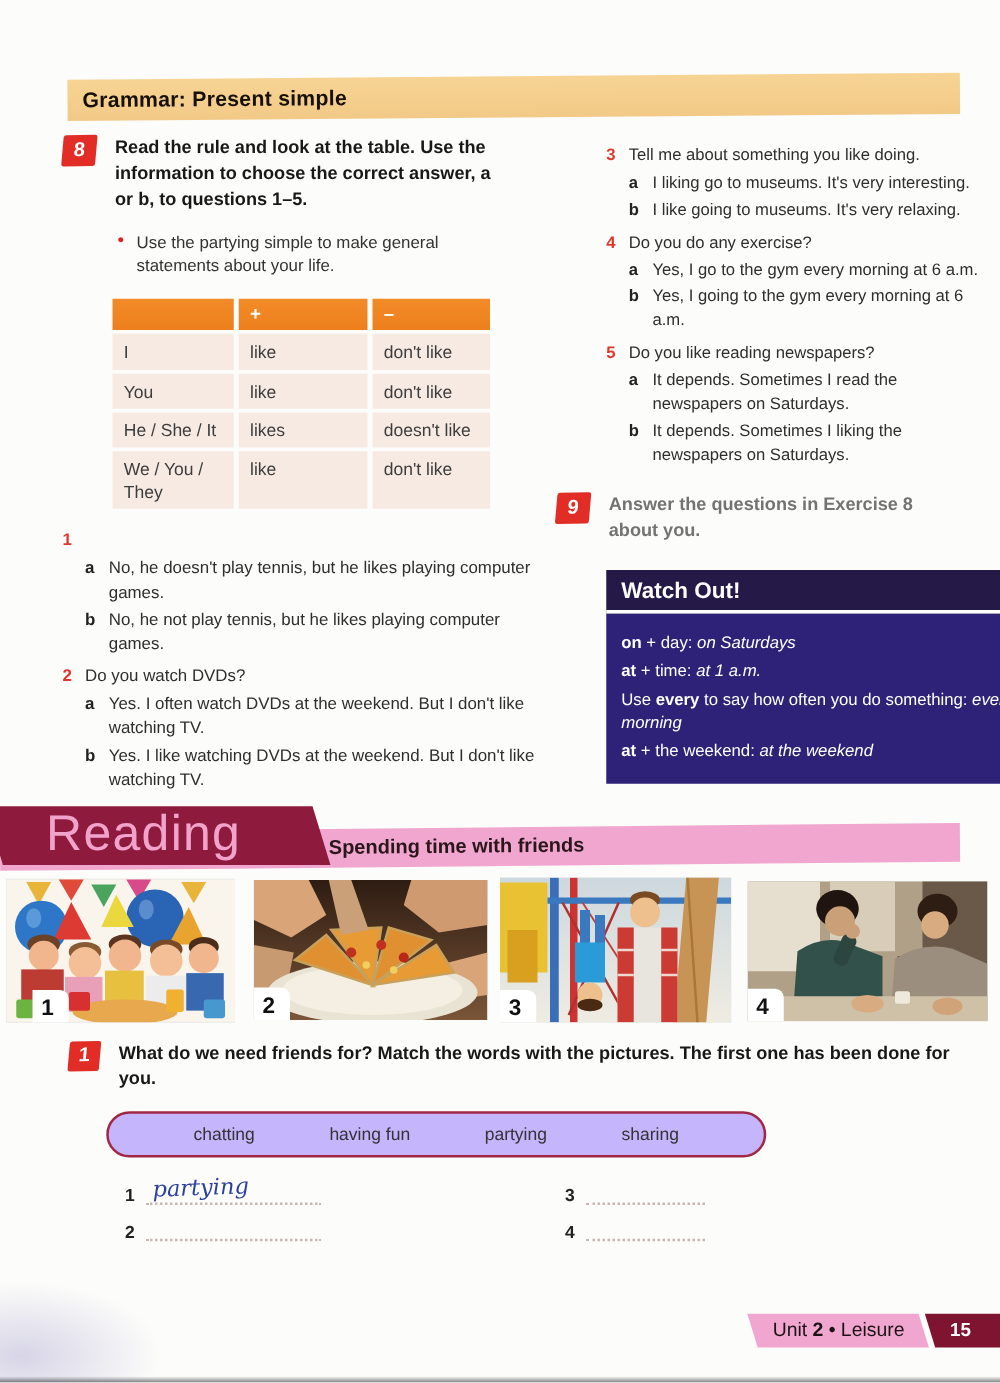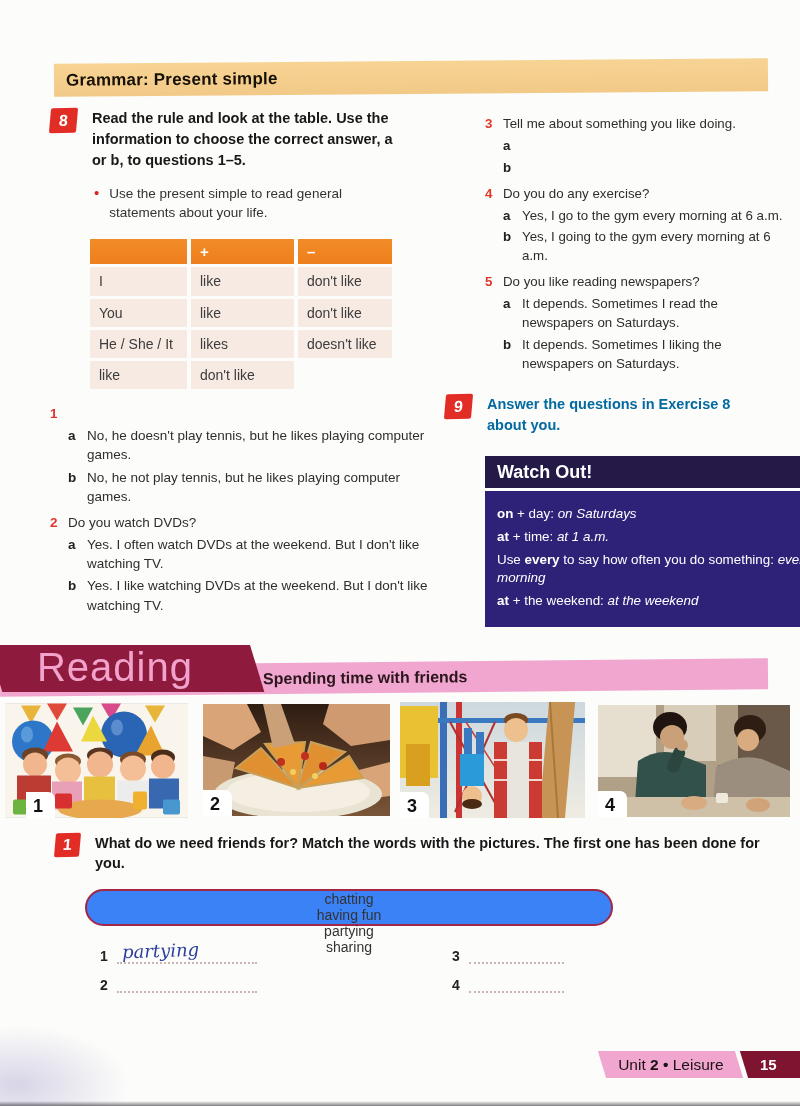--- a/index.html
+++ b/index.html
@@ -52,21 +52,21 @@
   
   .questions { margin-top:15px; font-size:13.5px; line-height:1.42; }
   .col-right .questions { margin:2px 0 0 40px; font-size:13.3px; }
   .q-head { display:flex; gap:8px; margin:7px 0 3px; }
   .q-num  { color:#e0362c; font-weight:bold; min-width:10px; }
   .opt    { display:flex; gap:9px; margin:3px 0 3px 18px; }
   .opt-letter { font-weight:bold; color:#222; min-width:10px; }
 
   
   .ex9 { display:flex; gap:15px; margin-top:20px; }
-  .ex9 .ins { font-weight:bold; font-size:14.5px; line-height:1.45; color:#0369a1; width:285px; }
+  .ex9 .ins { font-weight:bold; font-size:14.5px; line-height:1.45; color:#737373; width:285px; }
 
   
   .watch { margin:20px 0 0 40px; width:344px; }
   .watch .wo-title {
     background:#241947; color:#fff; font-weight:bold; font-size:18px;
     padding:6px 12px 5px; border-bottom:3px solid #fff;
   }
   .watch .wo-body { background:#2d2278; color:#fff; padding:9px 12px 12px; font-size:13.4px; line-height:1.35; }
   .watch .wo-line { margin:5px 0; }
   .watch b { font-weight:bold; }
@@ -107,21 +107,21 @@
   
   .ex1 { position:absolute; left:55px; top:833px; width:732px; }
   .ex1-head { display:flex; gap:15px; align-items:flex-start; }
   .ex1-head .numbox { width:25px; height:24px; }
   .ex1-head .ins { font-weight:bold; font-size:14.5px; line-height:1.4; color:#181818; }
 
   .wordbox {
     margin:15px 0 0 30px; width:528px; height:37px;
     border:2px solid #a22746; border-radius:19px;
     display:flex; align-items:center; justify-content:space-around; padding:0 38px;
-    font-size:14px; color:#333; background:#3b82f6;flex-direction:column;
+    font-size:14px; color:#333; background:#c4b5fd;
   }
 
   .answers { margin:16px 0 0 45px; display:grid; grid-template-columns:352px 250px; row-gap:7px; }
   .ans { display:flex; gap:9px; align-items:flex-end; height:22px; }
   .ans-num { font-weight:bold; font-size:14px; color:#222; }
   .dotline { position:relative; border-bottom:2px dotted #c9b6b2; height:18px; }
   .dotline.long  { width:140px; }
   .dotline.short { width:95px; }
   .hand {
     position:absolute; left:5px; top:-6px; white-space:nowrap;
@@ -159,40 +159,41 @@
 
 <div class="col-left">
 
   <div class="ex-head">
     <div class="numbox">8</div>
     <div class="ins">Read the rule and look at the table. Use the information to choose the correct answer, a or b, to questions 1–5.</div>
   </div>
 
   <div class="rule">
     <span class="bullet">•</span>
-    <span>Use the present simple to read general statements about your life.</span>
+    <span>Use the partying simple to make general statements about your life.</span>
   </div>
 
   <div class="vtable">
     <div class="hcell"></div>
     <div class="hcell">+</div>
     <div class="hcell">–</div>
 
     <div class="cell">I</div>
     <div class="cell">like</div>
     <div class="cell">don't like</div>
 
     <div class="cell">You</div>
     <div class="cell">like</div>
     <div class="cell">don't like</div>
 
     <div class="cell">He / She / It</div>
     <div class="cell">likes</div>
     <div class="cell">doesn't like</div>
 
+    <div class="cell">We / You / They</div>
     <div class="cell">like</div>
     <div class="cell">don't like</div>
   </div>
 
   <div class="questions">
     <div class="q-block">
       <div class="q-head">
         <span class="q-num">1</span>
       </div>
       <div class="opt">
@@ -224,23 +225,25 @@
 <div class="col-right">
   <div class="questions">
 
     <div class="q-block">
       <div class="q-head">
         <span class="q-num">3</span>
         <span>Tell me about something you like doing.</span>
       </div>
       <div class="opt">
         <span class="opt-letter">a</span>
+        <span>I liking go to museums. It's very interesting.</span>
       </div>
       <div class="opt">
         <span class="opt-letter">b</span>
+        <span>I like going to museums. It's very relaxing.</span>
       </div>
     </div>
 
     <div class="q-block">
       <div class="q-head">
         <span class="q-num">4</span>
         <span>Do you do any exercise?</span>
       </div>
       <div class="opt">
         <span class="opt-letter">a</span>

